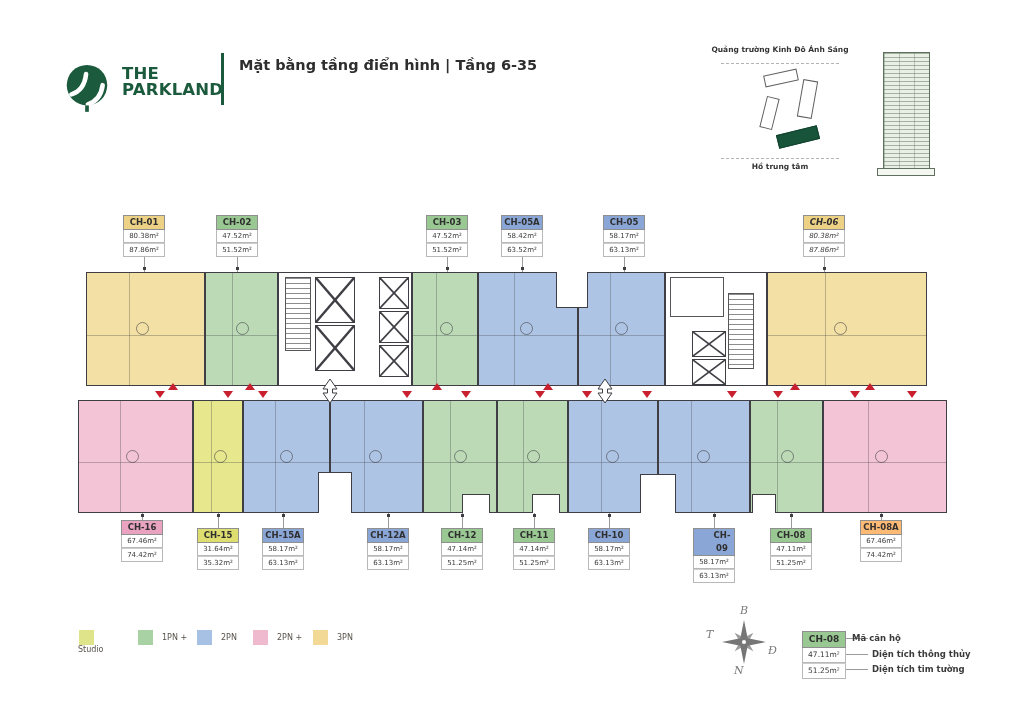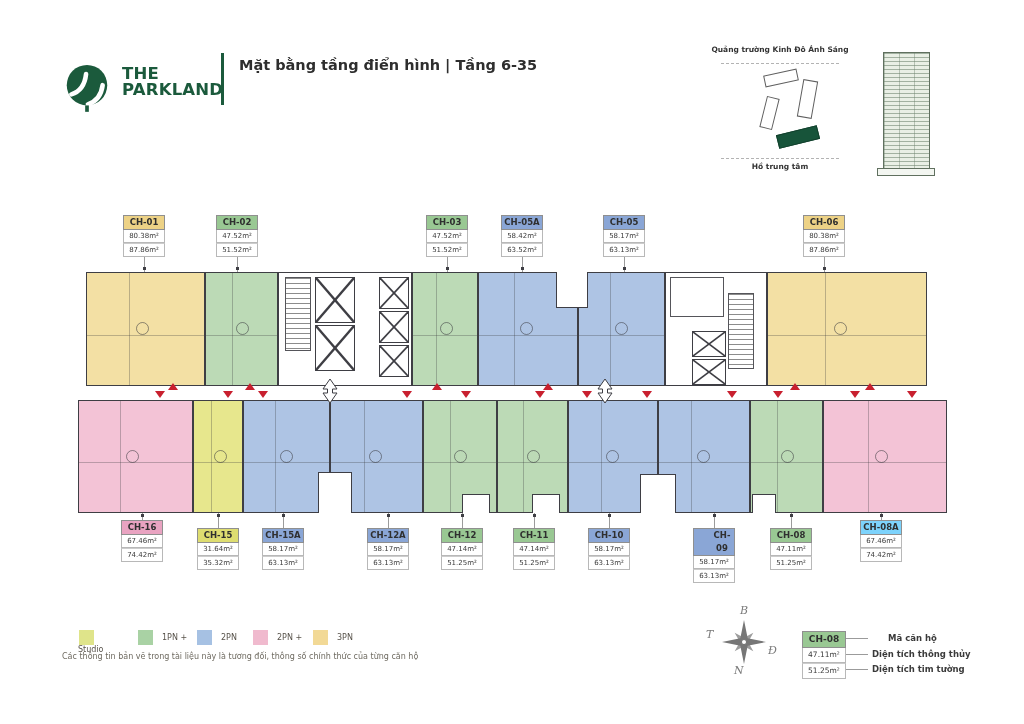--- a/index.html
+++ b/index.html
@@ -264,21 +264,21 @@
       </div>
       <div class="leader" style="left: 522px; top: 254px; height: 18px;"></div>
       <div class="ldot" style="left: 521px; top: 267px;"></div>
       <div class="unit-label" style="left: 603px; top: 215px;">
         <div class="ul-head" style="background: rgb(138, 166, 214);">CH-05</div>
         <div class="ul-val">58.17m²</div>
         <div class="ul-val">63.13m²</div>
       </div>
       <div class="leader" style="left: 624px; top: 254px; height: 18px;"></div>
       <div class="ldot" style="left: 623px; top: 267px;"></div>
-      <div class="unit-label" style="left: 803px; top: 215px;">
+      <div class="unit-label" style="left: 803px; top: 215px; font-style: italic;">
         <div class="ul-head" style="background: rgb(237, 210, 134);">CH-06</div>
         <div class="ul-val">80.38m²</div>
         <div class="ul-val">87.86m²</div>
       </div>
       <div class="leader" style="left: 824px; top: 254px; height: 18px;"></div>
       <div class="ldot" style="left: 823px; top: 267px;"></div>
       <div class="unit-label" style="left: 121px; top: 520px;">
         <div class="ul-head" style="background: rgb(233, 163, 193);">CH-16</div>
         <div class="ul-val">67.46m²</div>
         <div class="ul-val">74.42m²</div>
@@ -335,21 +335,21 @@
       <div class="leader" style="left: 714px; top: 513px; height: 15px;"></div>
       <div class="ldot" style="left: 713px; top: 514px;"></div>
       <div class="unit-label" style="left: 770px; top: 528px;">
         <div class="ul-head" style="background: rgb(153, 200, 147);">CH-08</div>
         <div class="ul-val">47.11m²</div>
         <div class="ul-val">51.25m²</div>
       </div>
       <div class="leader" style="left: 791px; top: 513px; height: 15px;"></div>
       <div class="ldot" style="left: 790px; top: 514px;"></div>
       <div class="unit-label" style="left: 860px; top: 520px;">
-        <div class="ul-head" style="background: #7dd3fc;">CH-08A</div>
+        <div class="ul-head" style="background: #fdba74;">CH-08A</div>
         <div class="ul-val">67.46m²</div>
         <div class="ul-val">74.42m²</div>
       </div>
       <div class="leader" style="left: 881px; top: 513px; height: 7px;"></div>
       <div class="ldot" style="left: 880px; top: 514px;"></div>
     </div>
 
   <div id="legend">
       <div class="lg-item" style="left: 78px; flex-direction: column;">
         <div class="lg-sw" style="background: rgb(223, 228, 138);"></div>
@@ -367,21 +367,20 @@
         <div class="lg-sw" style="background: rgb(240, 186, 206);"></div>
         <div class="lg-txt">2PN +</div>
       </div>
       <div class="lg-item" style="left: 313px;">
         <div class="lg-sw" style="background: rgb(242, 217, 150);"></div>
         <div class="lg-txt">3PN</div>
       </div>
     </div>
 
   <div class="abs" id="disclaimer">
-    <div>Các thông tin bản vẽ trong tài liệu này là tương đối, thông số chính thức của từng căn hộ</div>
   </div>
 
   <div class="abs" id="compass">
     <span class="cp-l" style="left:38px;top:2px;">B</span>
     <span class="cp-l" style="left:4px;top:26px;">T</span>
     <span class="cp-l" style="left:66px;top:42px;">Đ</span>
     <span class="cp-l" style="left:32px;top:62px;">N</span>
     <svg class="abs" style="left:20px;top:18px;" width="44" height="44" viewBox="0 0 60 60">
       <polygon points="30,12 34,26 48,30 34,34 30,48 26,34 12,30 26,26" fill="#9c9c9c" transform="rotate(45 30 30)"></polygon>
       <polygon points="30,0 35,25 60,30 35,35 30,60 25,35 0,30 25,25" fill="#767676"></polygon>
@@ -390,17 +389,17 @@
   </div>
 
   <div class="abs" id="key-box">
     <div class="ul-head" id="key-head" style="background: rgb(153, 200, 147);">CH-08</div>
     <div class="ul-val">47.11m²</div>
     <div class="ul-val">51.25m²</div>
   </div>
   <div class="kline abs" style="left:846px;top:638px;width:22px;"></div>
   <div class="kline abs" style="left:846px;top:654px;width:22px;"></div>
   <div class="kline abs" style="left:846px;top:669px;width:22px;"></div>
-  <div class="klabel abs" style="left:888px;top:633px;">Mã căn hộ</div>
+  <div class="klabel abs" style="left:852px;top:633px;">Mã căn hộ</div>
   <div class="klabel abs" style="left:872px;top:649px;">Diện tích thông thủy</div>
   <div class="klabel abs" style="left:872px;top:664px;">Diện tích tim tường</div>
 
 </div>
 
 </body></html>

